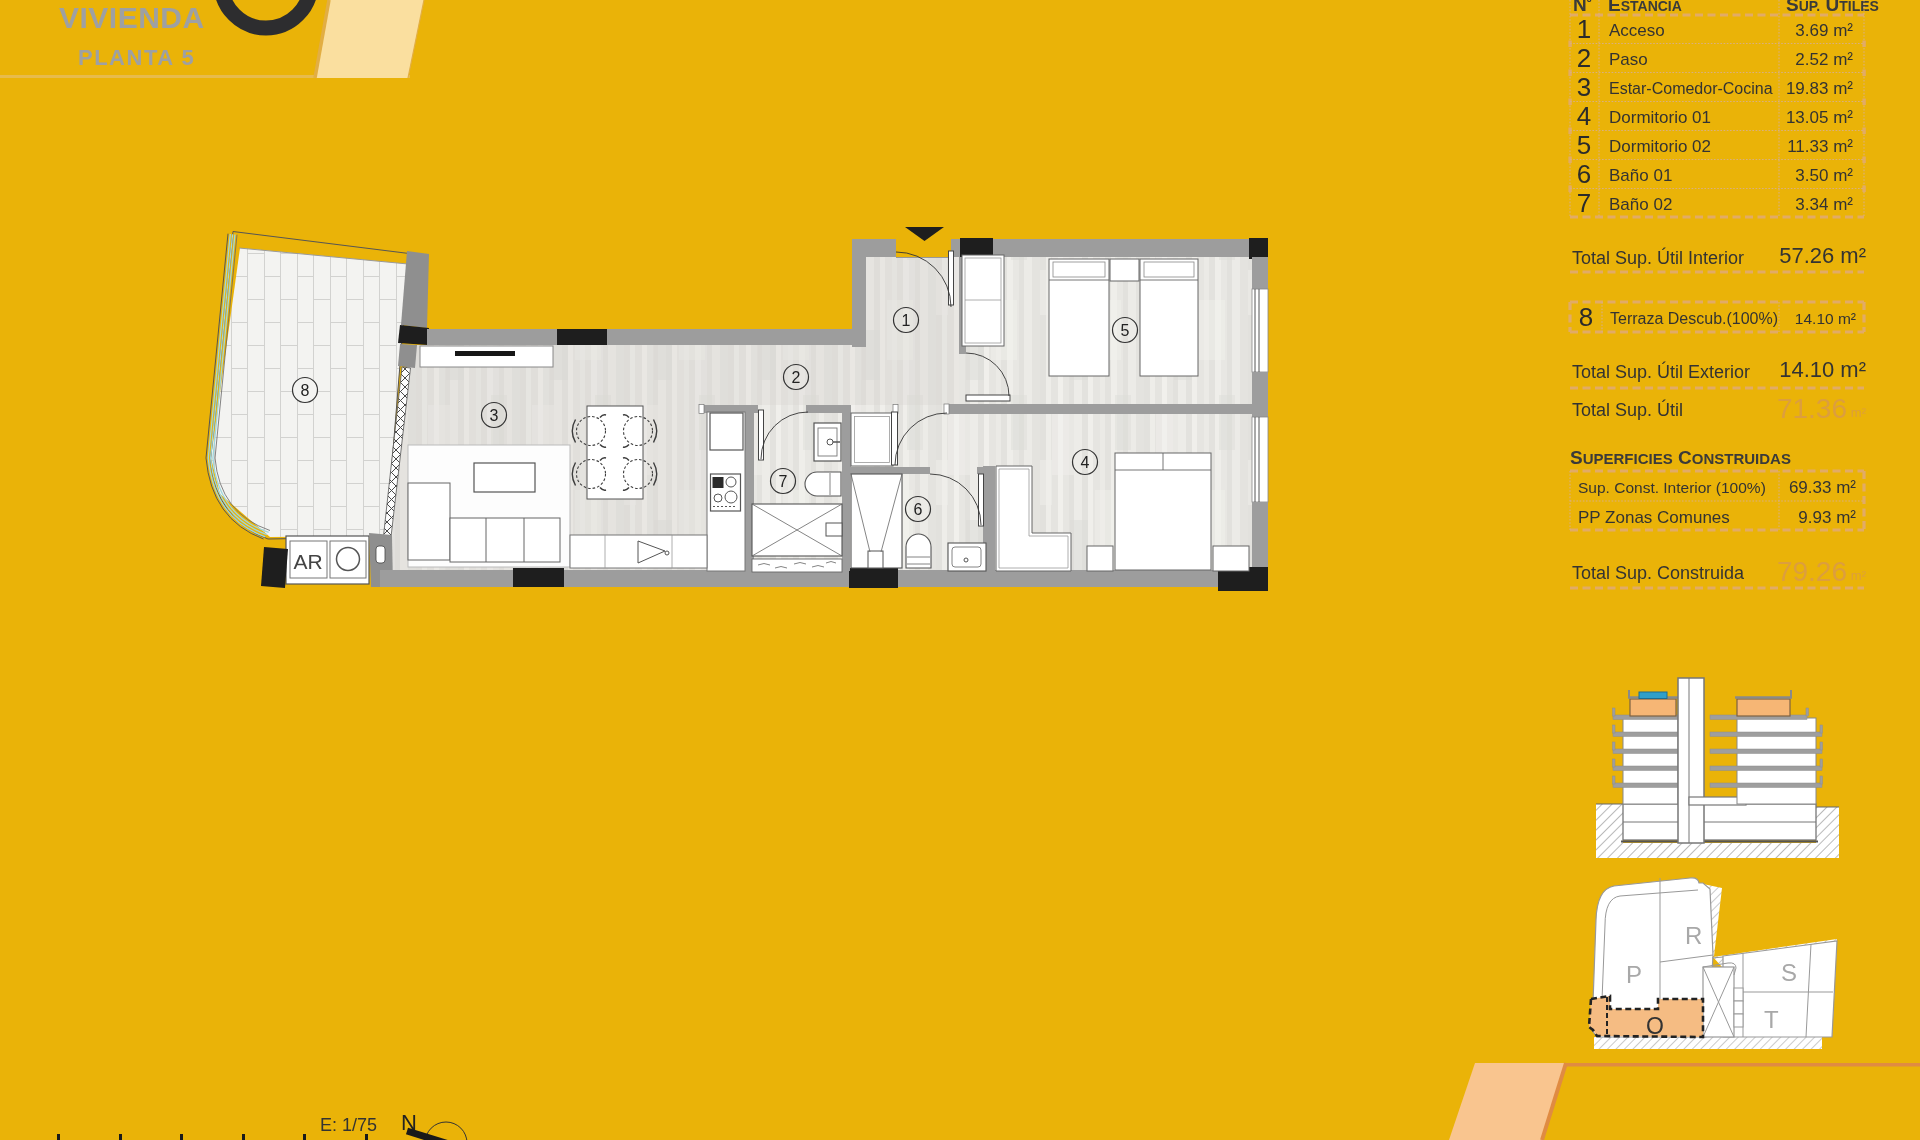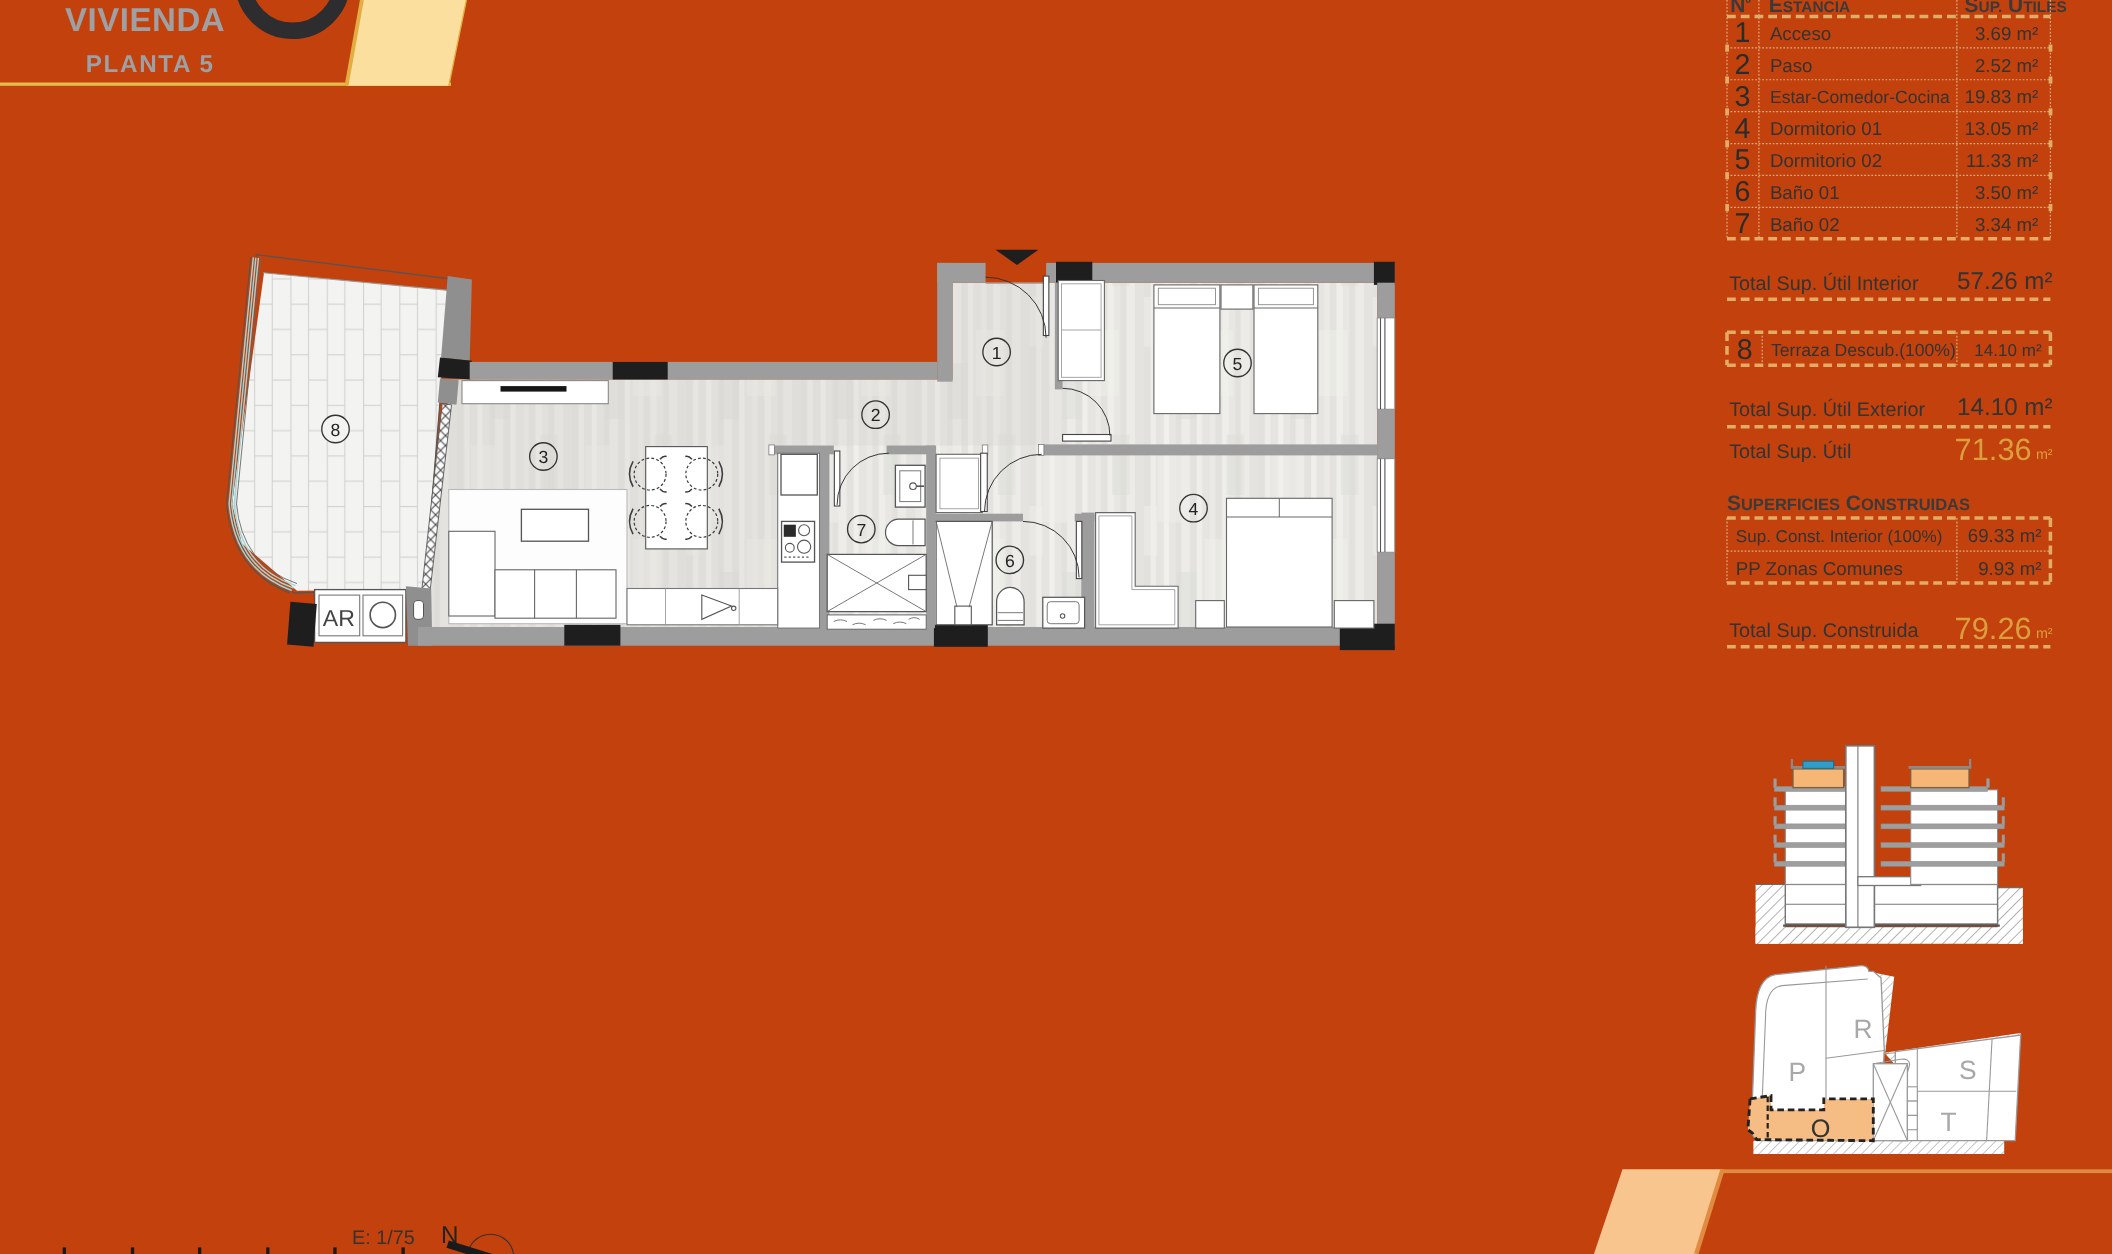--- a/index.html
+++ b/index.html
@@ -1,17 +1,17 @@
 <!DOCTYPE html>
 <html><head>
 <meta charset="utf-8">
 <style>
 html,body{margin:0;padding:0;background:#fff;}
 *{font-family:"Liberation Sans",sans-serif;}
-#page{position:relative;width:1920px;height:1140px;overflow:hidden;background:#c2410c;}
+#page{position:relative;width:1920px;height:1140px;overflow:hidden;background:#eab308;}
 svg{display:block;}
 </style>
 </head>
 <body>
 <div id="page">
 <svg width="1920" height="1140" viewBox="0 0 1920 1140">
 <defs>
 <pattern id="wd" width="104" height="190" patternUnits="userSpaceOnUse">
   <rect width="104" height="190" fill="#e7e6e2"></rect>
   <rect x="0" width="6" height="190" fill="#e2e1dd"></rect>

